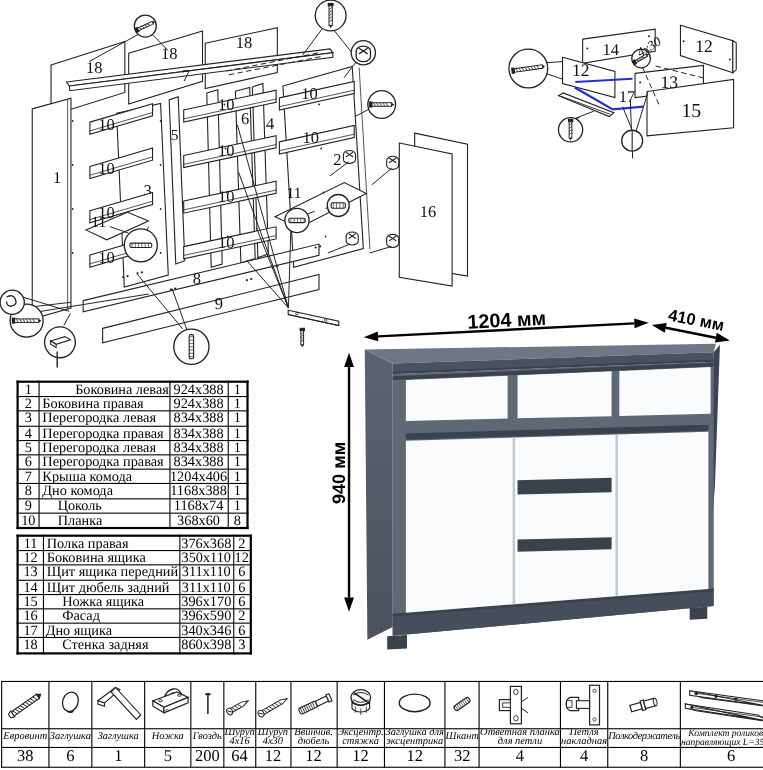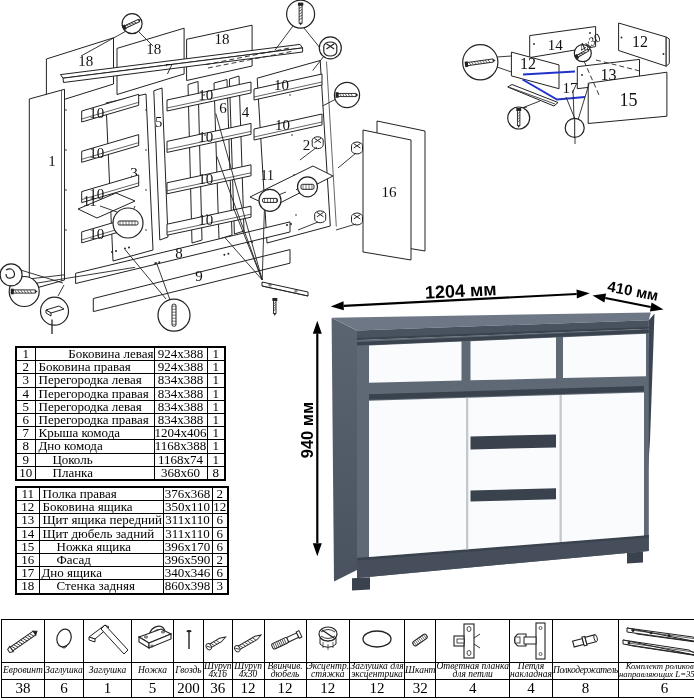--- a/index.html
+++ b/index.html
@@ -735,21 +735,21 @@
                 <span style="font-size:8.7px">Комплект роликовых<br>направляющих L=350мм</span>
               </div>
             </td>
           </tr>
           <tr class="rq">
             <td>38</td>
             <td>6</td>
             <td>1</td>
             <td>5</td>
             <td>200</td>
-            <td>36</td>
+            <td>64</td>
             <td>12</td>
             <td>12</td>
             <td>12</td>
             <td>12</td>
             <td>32</td>
             <td>4</td>
             <td>4</td>
             <td>8</td>
             <td>6</td>
           </tr>

